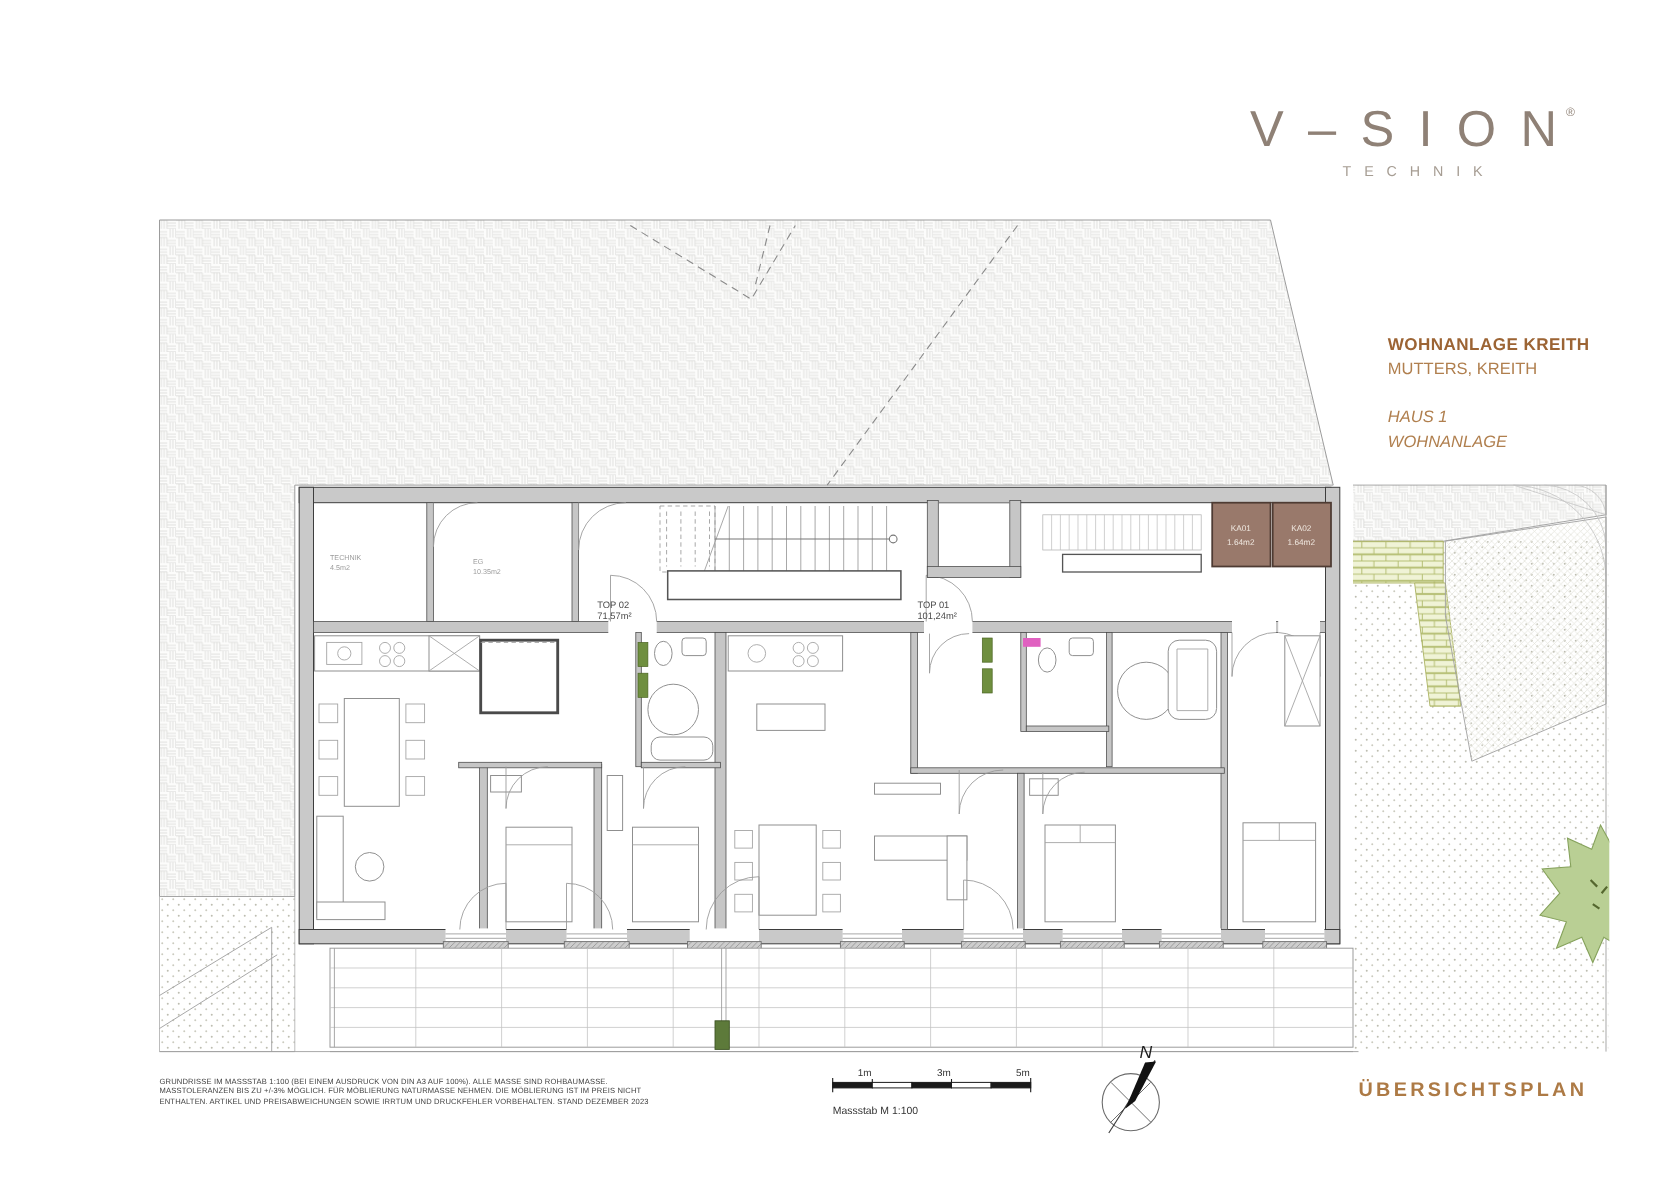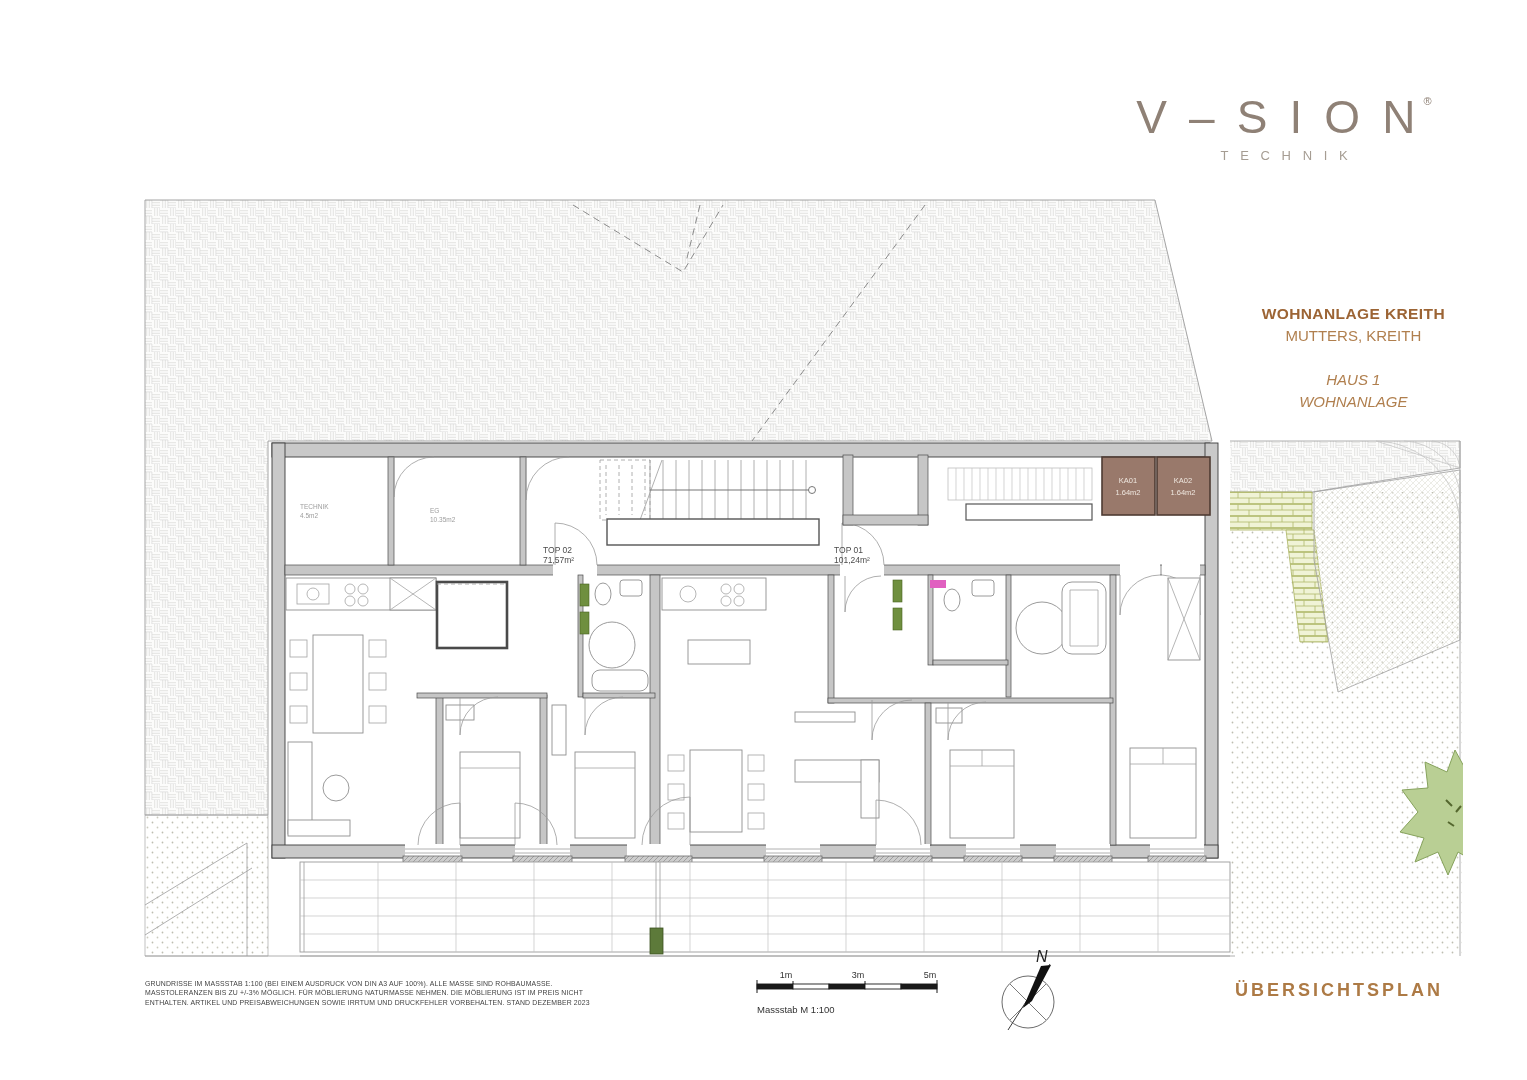--- a/index.html
+++ b/index.html
@@ -7,21 +7,21 @@
         font-family:"Liberation Sans", sans-serif;}
   svg text{font-family:"Liberation Sans", sans-serif;}
 
   
   .logo{position:absolute;top:90px;right:78px;width:330px;text-align:center;color:#8f8176;}
   .logo-main{font-size:46px;font-weight:300;letter-spacing:0.48em;white-space:nowrap;}
   .logo-reg{font-size:11px;vertical-align:28px;letter-spacing:0;margin-left:-14px;}
   .logo-sub{font-size:13px;letter-spacing:0.9em;color:#a69d93;margin-top:4px;padding-left:12px;}
 
   
-  .project{position:absolute;top:303px;right:82px;text-align:center;line-height:22px;}
+  .project{position:absolute;top:303px;right:82px;text-align:left;line-height:22px;}
   .project .title{font-size:15.5px;font-weight:bold;color:#9c6434;letter-spacing:0.4px;}
   .project .loc{font-size:15px;color:#b07f4e;}
   .project .gap{height:22px;}
   .project .haus,.project .floor{font-size:15px;color:#b07f4e;font-style:italic;}
 
   
   .disclaimer{position:absolute;left:145px;top:979px;width:470px;font-size:6.9px;
               line-height:9.4px;color:#3f3f3f;letter-spacing:0.15px;}
 
   

